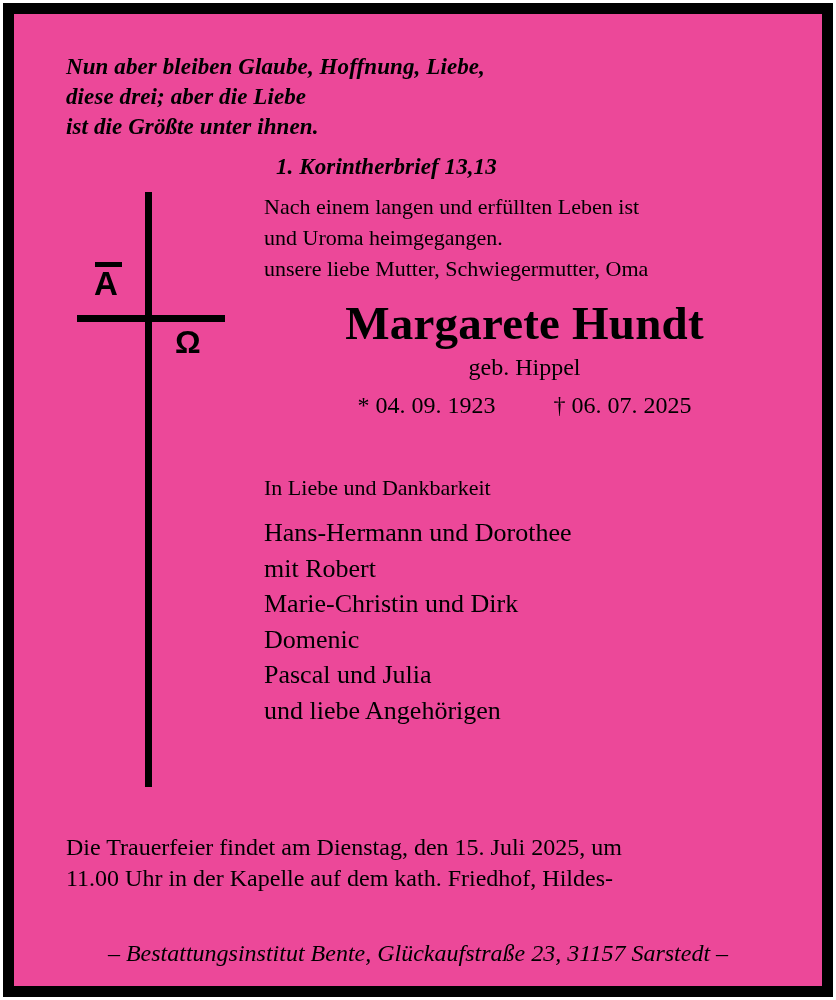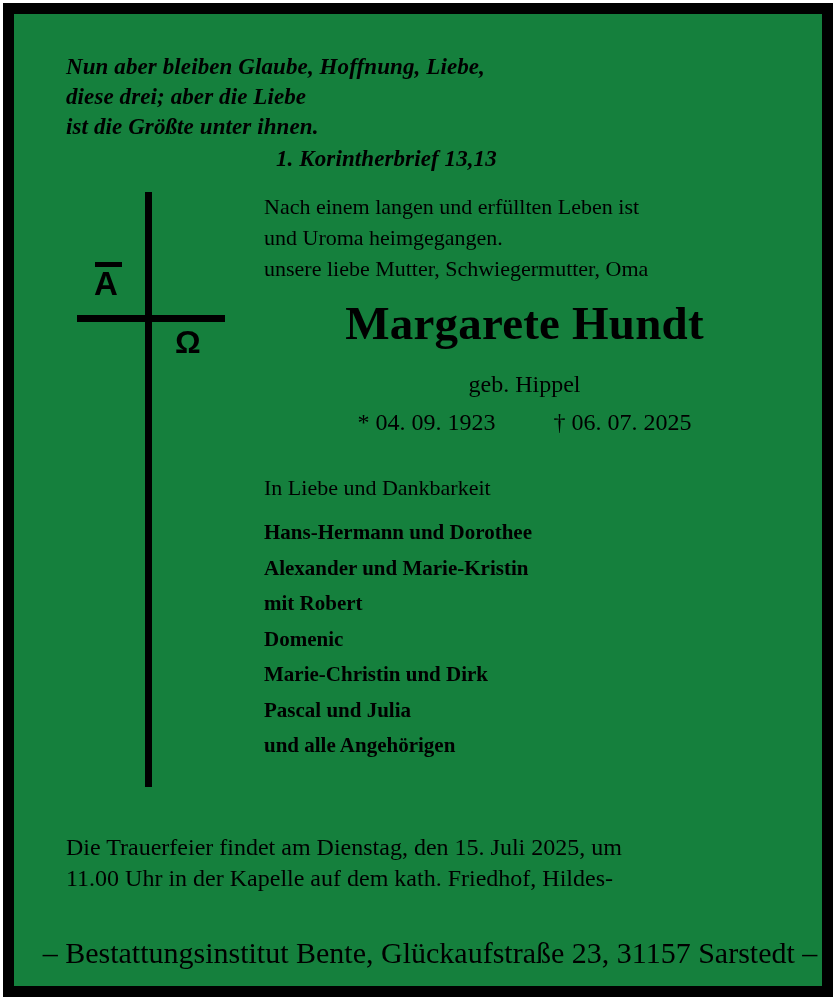--- a/index.html
+++ b/index.html
@@ -24,38 +24,38 @@
     height: 994px;
     box-sizing: border-box;
     border: 11px solid #000000;
     background: #ffffff;
   }
   .notice-inner {
     position: relative;
     width: 100%;
     height: 100%;
     box-sizing: border-box;
-    background: #15803d;
+    background: #ec4899;
   }
 
   
   .epigraph {
     position: absolute;
     left: 52px;
     top: 38px;
     width: 650px;
     font-style: italic;
     font-size: 23px;
     line-height: 30px;
     font-weight: 600;
     letter-spacing: 0.1px;
   }
   .epigraph .line { white-space: nowrap; }
   .epigraph .source {
-    margin-top: 2px;
+    margin-top: 10px;
     padding-left: 210px;
     white-space: nowrap;
   }
 
   
   .cross {
     position: absolute;
     left: 0;
     top: 0;
     width: 240px;
@@ -131,21 +131,21 @@
   .deceased-name {
     font-size: 47px;
     font-weight: 700;
     line-height: 54px;
     letter-spacing: 0.2px;
     white-space: nowrap;
   }
   .deceased-maiden {
     font-size: 24px;
     line-height: 32px;
-    margin-top: 18px;
+    margin-top: 1px;
     white-space: nowrap;
   }
   .dates-row {
     margin-top: 7px;
     font-size: 24px;
     line-height: 30px;
     display: flex;
     justify-content: center;
     gap: 58px;
     white-space: nowrap;
@@ -158,47 +158,48 @@
     top: 459px;
     font-size: 22px;
     line-height: 30px;
     white-space: nowrap;
   }
   .survivors {
     position: absolute;
     left: 250px;
     top: 501px;
     width: 500px;
-    font-size: 21px;
-    font-weight: 700;
+    font-size: 26px;
+    font-weight: 400;
     line-height: 35.5px;
   }
   .survivors .line { white-space: nowrap; }
 
   
   .service {
     position: absolute;
     left: 52px;
     top: 818px;
     width: 730px;
     font-size: 24px;
     line-height: 31px;
   }
   .service .line { white-space: nowrap; }
 
   
   .footer {
     position: absolute;
-    left: 12px;
+    left: 0;
     top: 925px;
     width: 100%;
     text-align: center;
-    font-size: 30px;
+    font-size: 24px;
     line-height: 28px;
     white-space: nowrap;
+    font-style: italic;
   }
 </style>
 </head>
 <body>
 
 <div class="notice-frame">
   <div class="notice-inner">
 
     <div class="epigraph">
       <div class="line">Nun aber bleiben Glaube, Hoffnung, Liebe,</div>
@@ -229,26 +230,25 @@
       <div class="dates-row">
         <span>* 04. 09. 1923</span>
         <span>† 06. 07. 2025</span>
       </div>
     </div>
 
     <div class="dedication">In Liebe und Dankbarkeit</div>
 
     <div class="survivors">
       <div class="line">Hans-Hermann und Dorothee</div>
-      <div class="line">Alexander und Marie-Kristin</div>
       <div class="line">mit Robert</div>
+      <div class="line">Marie-Christin und Dirk</div>
       <div class="line">Domenic</div>
-      <div class="line">Marie-Christin und Dirk</div>
       <div class="line">Pascal und Julia</div>
-      <div class="line">und alle Angehörigen</div>
+      <div class="line">und liebe Angehörigen</div>
     </div>
 
     <div class="service">
       <div class="line">Die Trauerfeier findet am Dienstag, den 15. Juli 2025, um</div>
       <div class="line">11.00 Uhr in der Kapelle auf dem kath. Friedhof, Hildes-</div>
     </div>
 
     <div class="footer">– Bestattungsinstitut Bente, Glückaufstraße 23, 31157 Sarstedt –</div>
 
   </div>

